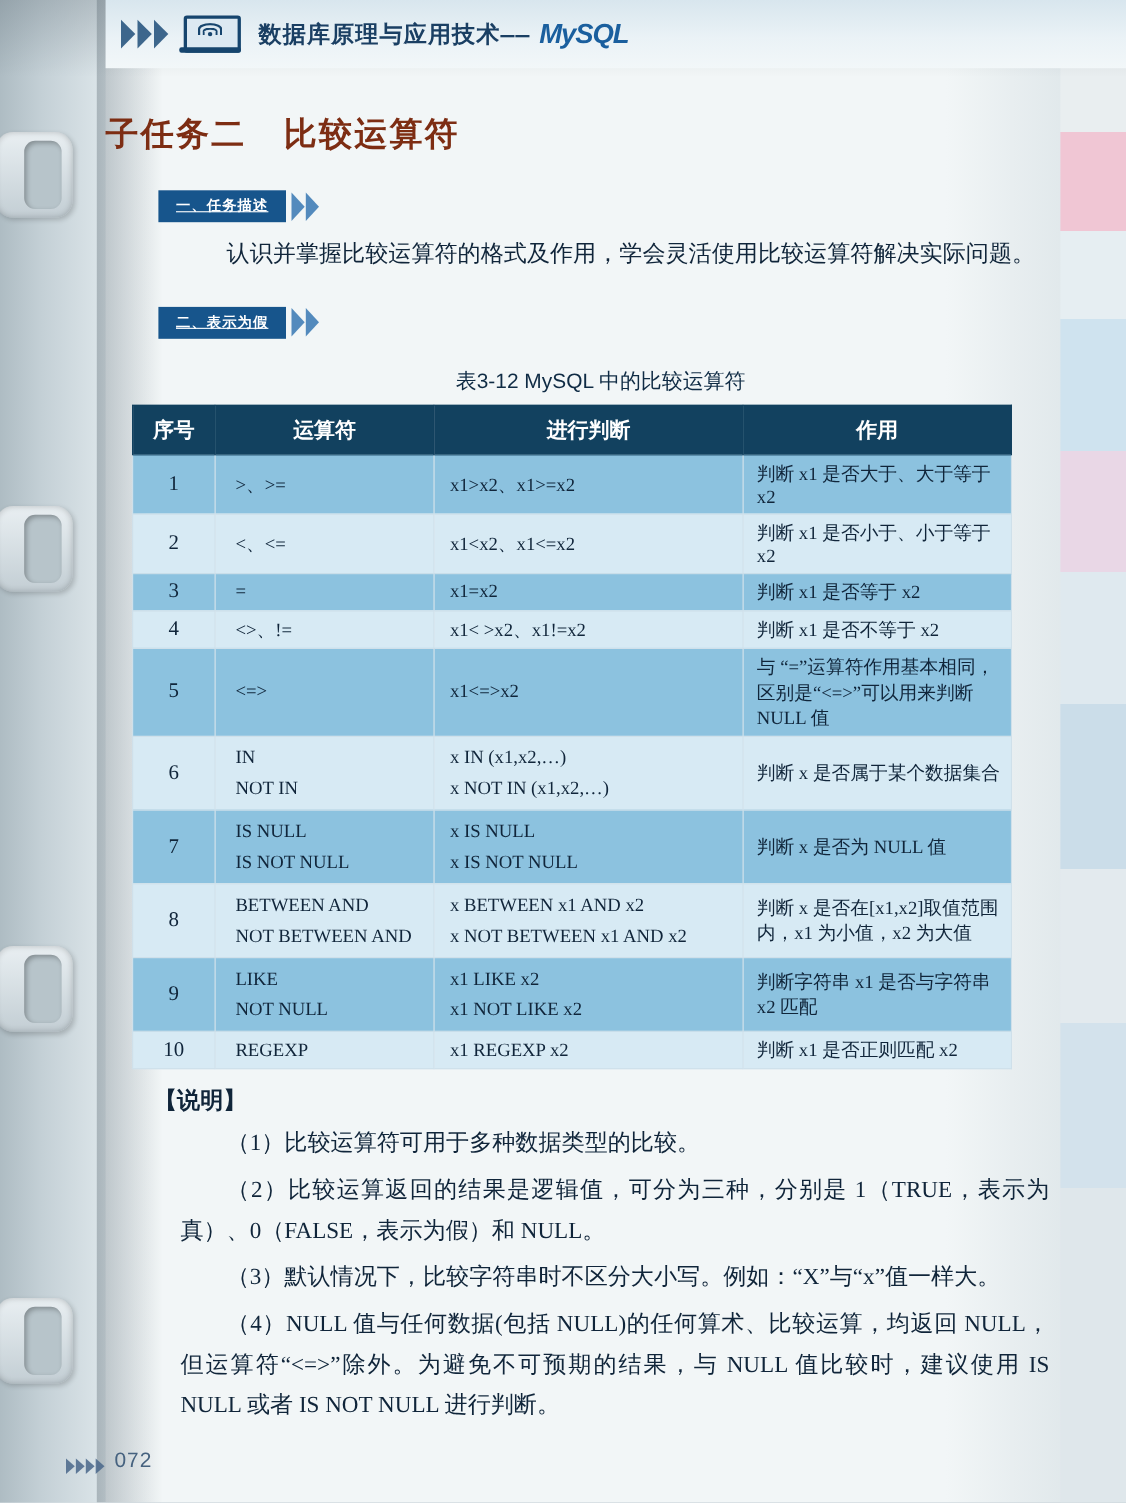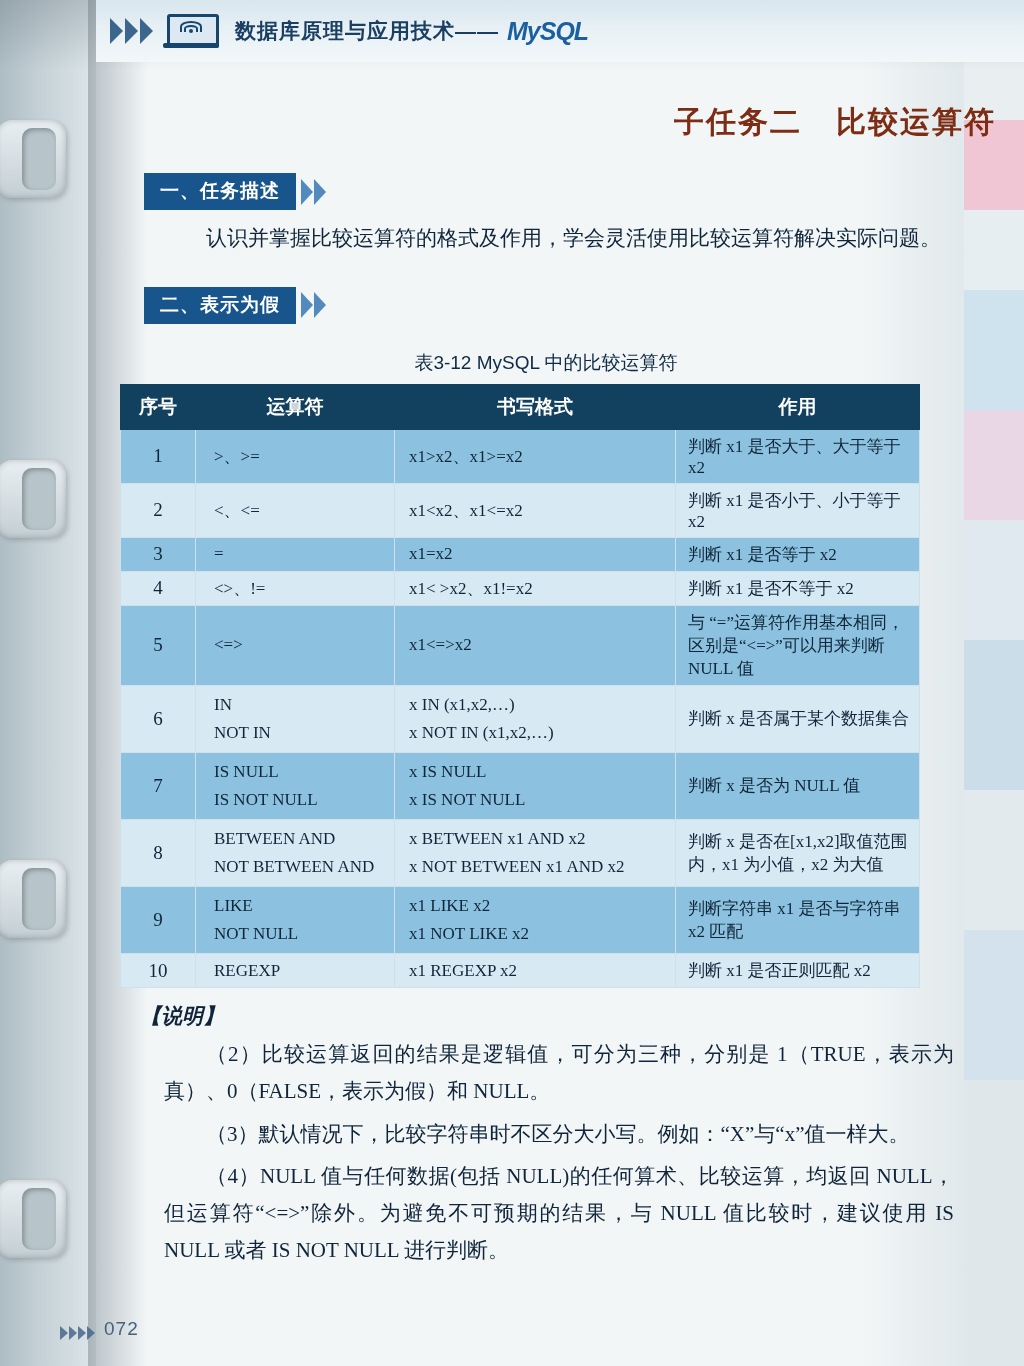--- a/index.html
+++ b/index.html
@@ -51,43 +51,43 @@
     width:56px;height:38px;margin-left:8px;position:relative;
   }
   .laptop .scr{position:absolute;left:4px;top:2px;width:46px;height:28px;border:3px solid #16456e;border-radius:3px;background:#dce9f2;}
   .laptop .base{position:absolute;left:0;top:31px;width:56px;height:5px;background:#16456e;border-radius:2px;}
   .laptop .wifi{position:absolute;left:18px;top:9px;width:20px;height:12px;}
   .laptop .wifi i{position:absolute;border:2px solid #16456e;border-bottom:none;border-radius:50% 50% 0 0;left:50%;transform:translateX(-50%);}
   .laptop .wifi i:nth-child(1){width:18px;height:9px;top:0;}
   .laptop .wifi i:nth-child(2){width:10px;height:5px;top:4px;}
   .laptop .wifi i:nth-child(3){width:4px;height:4px;top:8px;border-radius:50%;background:#16456e;border:none;}
   .htitle{
-    font-family:Liberation Sans, sans-serif;
+    font-family:Liberation Mono, monospace;
     font-weight:bold;font-size:21px;color:#1a3f63;margin-left:16px;letter-spacing:1px;
   }
   .mysql-logo{
     font-family:"Liberation Sans", sans-serif;font-size:25px;font-weight:bold;
     color:#1a5f9e;margin-left:8px;font-style:italic;letter-spacing:-1px;
   }
 
   
   .content{position:absolute;left:96px;top:62px;width:900px;}
   .task-title{
-    text-align:right;margin-top:40px;
+    text-align:left;margin-top:40px;
     font-family:"Liberation Sans", sans-serif;
     font-size:30px;font-weight:bold;color:#7d2d13;letter-spacing:2px;
   }
   .task-title .sp{display:inline-block;width:34px;}
 
   .sec-head{
     display:inline-flex;align-items:center;margin:30px 0 4px 48px;
   }
   .sec-head .tag{
     background:#17558c;color:#fff;font-family:"Liberation Sans", sans-serif;
-    font-size:19px;font-weight:bold;padding:5px 16px 6px 16px;letter-spacing:1px;
+    font-size:13px;font-weight:bold;padding:5px 16px 6px 16px;letter-spacing:1px;text-decoration:underline;
   }
   .sec-head .arrs{display:flex;align-items:center;margin-left:4px;}
   .sec-head .arrs b{
     display:block;width:0;height:0;border-top:13px solid transparent;border-bottom:13px solid transparent;
     border-left:12px solid #2b6fae;margin-left:1px;opacity:.8;
   }
   p.para{
     font-size:21px;line-height:1.75;color:#10253a;margin:6px 0 0 0;
     text-align:justify;
   }
@@ -114,21 +114,20 @@
   tbody tr.b td{background:#d7eaf4;}
   td.c-no{width:58px;text-align:center;font-size:19px;}
   td.c-op{width:172px;padding-left:18px;}
   td.c-fmt{width:258px;padding-left:14px;}
   td.c-use{padding-left:12px;}
   .two-line div{line-height:1.65;}
 
   .note-title{
     font-size:21px;font-weight:bold;color:#10253a;margin:14px 0 2px 44px;
     font-family:"Liberation Sans", sans-serif;
-    font-style:italic;
   }
   .pagefoot{
     position:absolute;left:60px;bottom:26px;display:flex;align-items:flex-end;
   }
   .pagefoot .ch{display:flex;}
   .pagefoot .ch b{
     display:block;width:0;height:0;border-top:7px solid transparent;border-bottom:7px solid transparent;
     border-left:8px solid #49668a;margin-right:1px;opacity:.85;
   }
   .pagefoot .num{
@@ -212,21 +211,21 @@
       </span>
   </div>
 
   <div class="tbl-cap">表3-12    MySQL 中的比较运算符</div>
 
   <table>
     <thead>
       <tr>
         <th>序号</th>
         <th>运算符</th>
-        <th>书写格式</th>
+        <th>进行判断</th>
         <th>作用</th>
       </tr>
     </thead>
     <tbody>
       <tr class="a">
         <td class="c-no">1</td>
         <td class="c-op">&gt;、&gt;=</td>
         <td class="c-fmt">x1&gt;x2、x1&gt;=x2</td>
         <td class="c-use">判断 x1 是否大于、大于等于 x2</td>
       </tr>
@@ -306,20 +305,21 @@
         <td class="c-no">10</td>
         <td class="c-op">REGEXP</td>
         <td class="c-fmt">x1 REGEXP x2</td>
         <td class="c-use">判断 x1 是否正则匹配 x2</td>
       </tr>
     </tbody>
   </table>
 
   <div class="note-title">【说明】</div>
   <div class="p-wrap">
+    <p class="para indent">（1）比较运算符可用于多种数据类型的比较。</p>
     <p class="para indent">（2）比较运算返回的结果是逻辑值，可分为三种，分别是 1（TRUE，表示为真）、0（FALSE，表示为假）和 NULL。</p>
     <p class="para indent">（3）默认情况下，比较字符串时不区分大小写。例如：“X”与“x”值一样大。</p>
     <p class="para indent">（4）NULL 值与任何数据(包括 NULL)的任何算术、比较运算，均返回 NULL，但运算符“&lt;=&gt;”除外。为避免不可预期的结果，与 NULL 值比较时，建议使用 IS NULL 或者 IS NOT NULL 进行判断。</p>
   </div>
 </div>
 
 <div class="pagefoot">
   <span class="ch">
       <b></b>
       <b></b>

